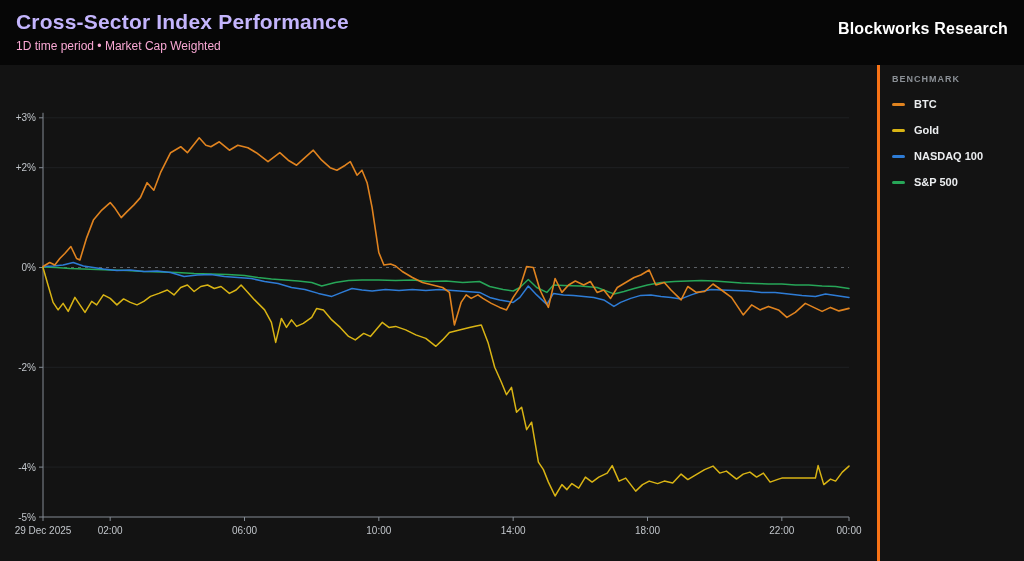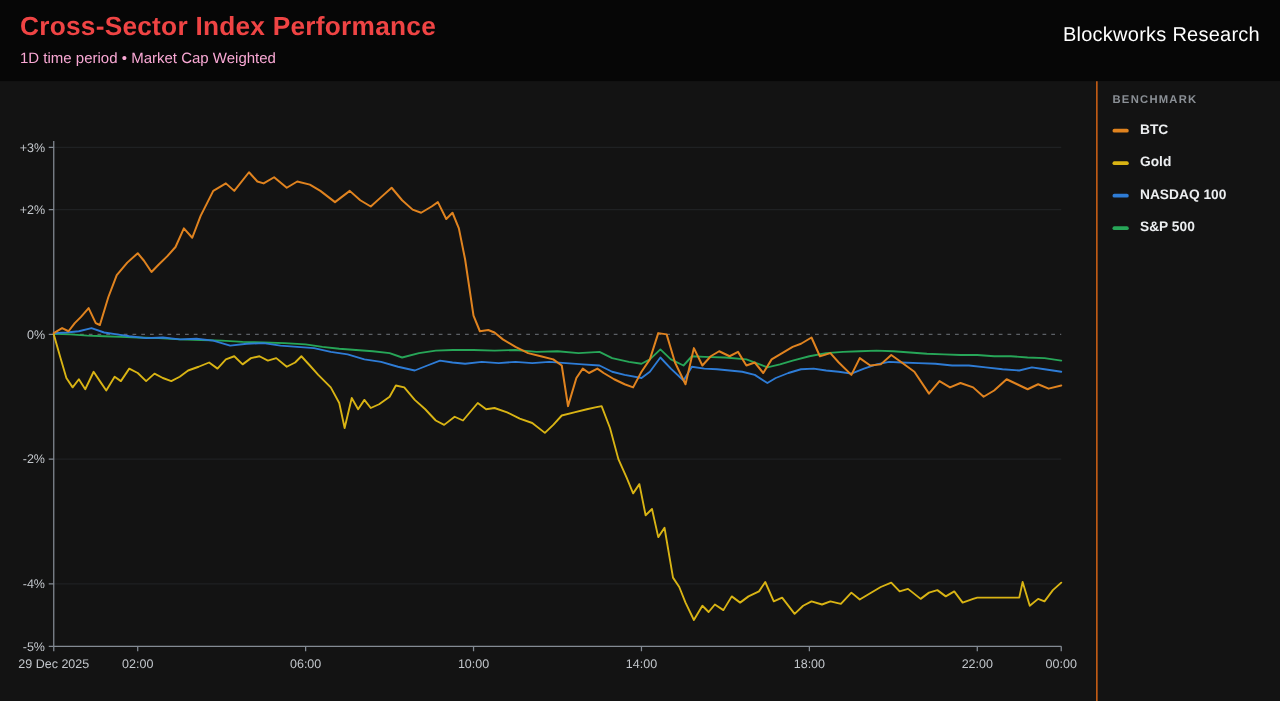--- a/index.html
+++ b/index.html
@@ -1,27 +1,27 @@
 <!DOCTYPE html>
 <html><head>
 <meta charset="utf-8">
 <style>
   html,body{margin:0;padding:0;background:#131313;width:1024px;height:561px;overflow:hidden;
     font-family:"Liberation Sans",sans-serif;-webkit-font-smoothing:antialiased;}
   .app{position:relative;width:1024px;height:561px;background:#131313;}
   .header{position:absolute;left:0;top:0;width:1024px;height:65px;background:#060606;
     display:flex;align-items:flex-start;justify-content:space-between;box-sizing:border-box;
     padding:10px 16px 0 16px;}
-  .title{color:#ef4444;font-size:21px;font-weight:700;line-height:1.15;letter-spacing:.2px;}
+  .title{color:#c4b5fd;font-size:21px;font-weight:700;line-height:1.15;letter-spacing:.2px;}
   .subtitle{color:#f9a8d4;font-size:12px;margin-top:5px;}
-  .brand{color:#ffffff;font-size:16px;font-weight:400;margin-top:10px;letter-spacing:.2px;}
+  .brand{color:#ffffff;font-size:16px;font-weight:700;margin-top:10px;letter-spacing:.2px;}
   .chart-wrap{position:absolute;left:0;top:65px;width:1024px;height:496px;background:#131313;}
   svg{position:absolute;left:0;top:0;}
   .legend{position:absolute;left:877px;top:65px;width:147px;height:496px;
-    border-left:1px solid #f97316;box-sizing:border-box;padding:9px 10px 0 12px;background:#131313;}
+    border-left:3px solid #f97316;box-sizing:border-box;padding:9px 10px 0 12px;background:#131313;}
   .legend-heading{color:#8b9096;font-size:9px;font-weight:700;letter-spacing:1px;margin-bottom:4px;}
   .legend-item{display:flex;align-items:center;gap:9px;margin-top:14px;cursor:pointer;}
   .legend-swatch{width:13px;height:3px;border-radius:2px;flex:0 0 auto;}
   .legend-label{color:#eceef0;font-size:11px;font-weight:700;}
 </style>
 </head>
 <body>
 
 <div class="app">
   <div class="header">

